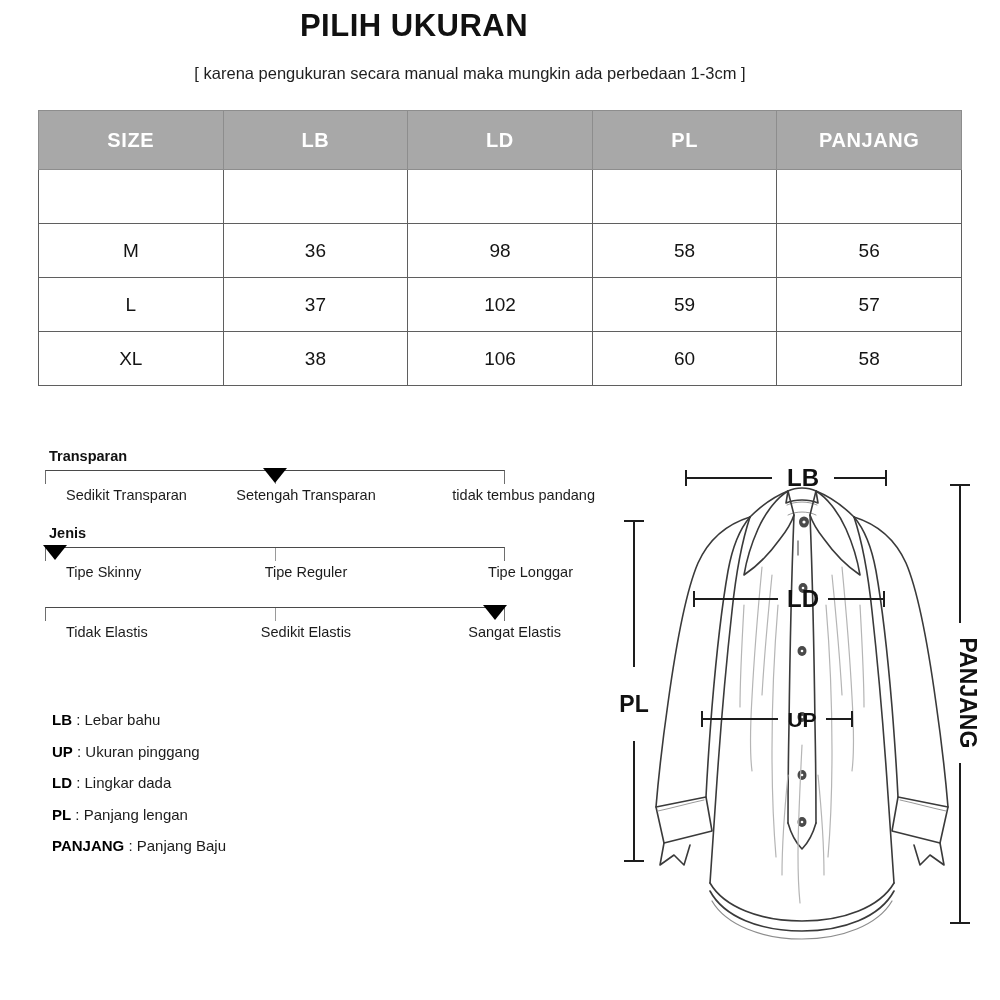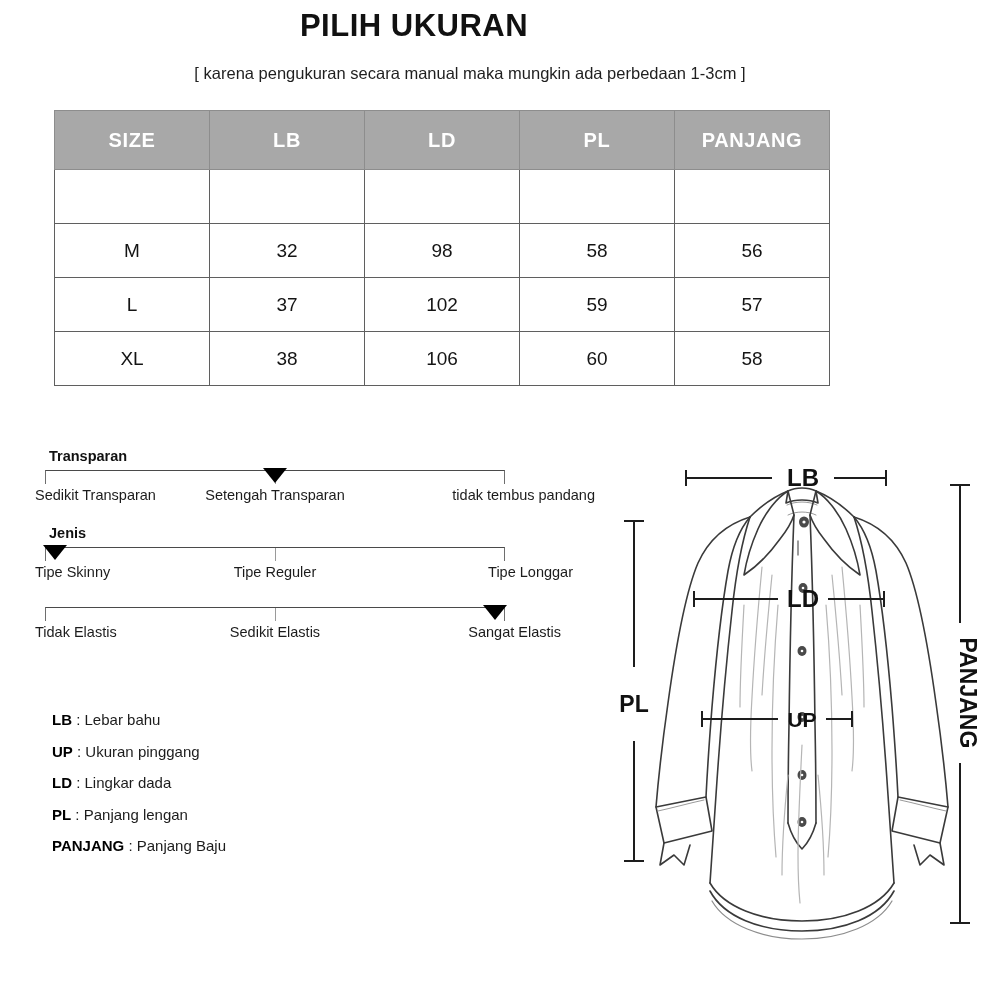--- a/index.html
+++ b/index.html
@@ -36,24 +36,23 @@
     text-align: center;
     font-size: 16.5px;
     color: #1f1f1f;
   }
 
   
   #size-table {
     position: absolute;
     left: 38px;
     top: 110px;
-    width: 776px;
+    width: 924px;
     border-collapse: collapse;
     table-layout: fixed;
-    margin-left: 16px;
   }
   #size-table td, #size-table th {
     border: 1px solid #5f5f5f;
     text-align: center;
     font-size: 19px;
     color: #141414;
     font-weight: normal;
     padding: 0;
   }
   #size-table thead th {
@@ -104,20 +103,21 @@
   .scale-labels {
     position: relative;
     height: 22px;
     margin-top: 3px;
   }
   .scale-labels span {
     position: absolute;
     font-size: 14.5px;
     color: #1c1c1c;
     white-space: nowrap;
+    margin-left: 31px;
   }
   .sl-left   { left: -10px; }
   .sl-mid    { left: 50%; transform: translateX(-50%); }
   .sl-right  { right: -90px; }
 
   
   #legend {
     position: absolute;
     left: 52px;
     top: 712px;
@@ -160,21 +160,21 @@
   <tbody>
     <tr class="spacer-row">
       <td></td>
       <td></td>
       <td></td>
       <td></td>
       <td></td>
     </tr>
     <tr>
       <td>M</td>
-      <td>32</td>
+      <td>36</td>
       <td>98</td>
       <td>58</td>
       <td>56</td>
     </tr>
     <tr>
       <td>L</td>
       <td>37</td>
       <td>102</td>
       <td>59</td>
       <td>57</td>

